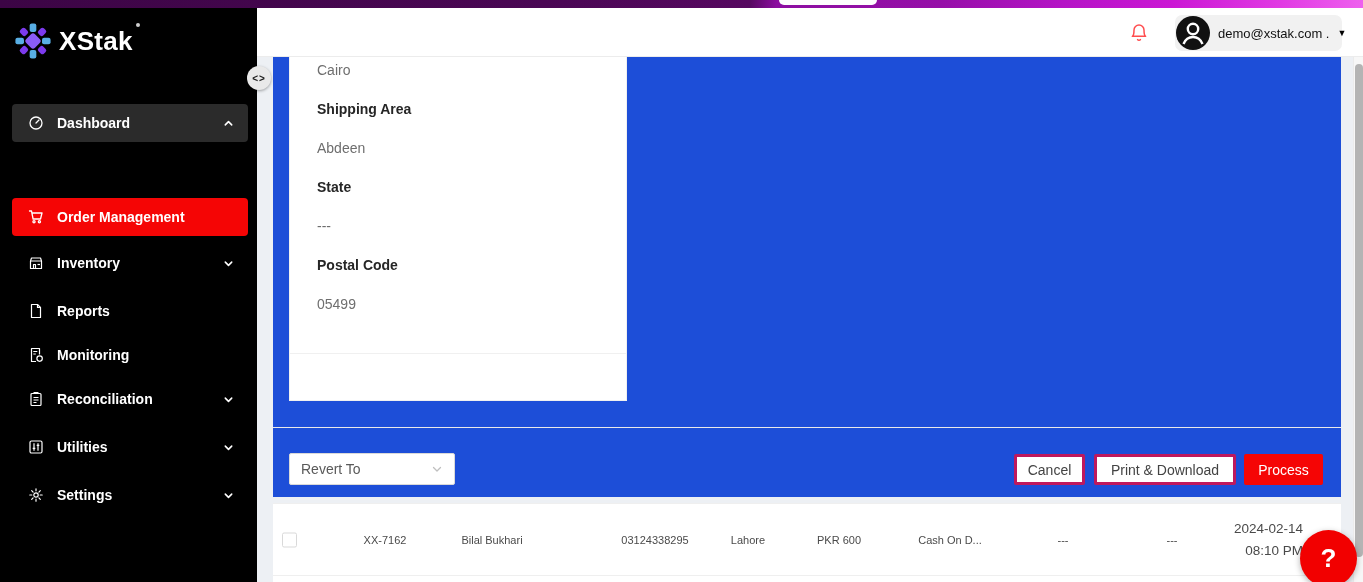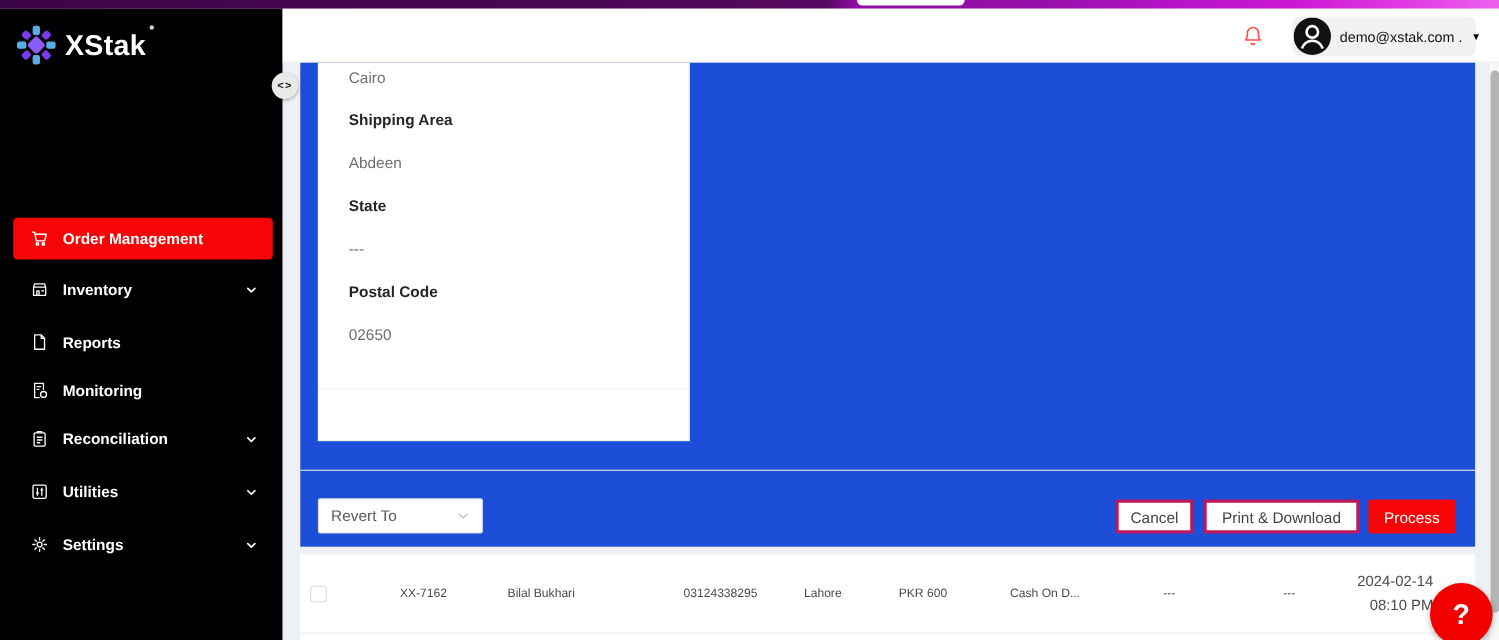--- a/index.html
+++ b/index.html
@@ -53,21 +53,21 @@
   .card-split { position:absolute; left:0; top:296px; width:100%; height:1px; background:#f0f0f0; }
   .fld { position:absolute; left:27px; font-size:14px; line-height:18px; }
   .fld-label { font-weight:700; color:#262626; }
   .fld-value { color:#6e6e6e; }
   .f-city { top:4px; } .f-area-l { top:43px; } .f-area-v { top:82px; }
   .f-state-l { top:121px; } .f-state-v { top:160px; }
   .f-postal-l { top:199px; } .f-postal-v { top:238px; }
 
   .divider { position:absolute; left:0; top:370px; width:1068px; height:1px; background:#e9e9e9; }
 
-  .revert-select { position:absolute; left:16px; top:396px; width:150px; height:32px; background:#fff;
+  .revert-select { position:absolute; left:16px; top:396px; width:166px; height:32px; background:#fff;
     border:1px solid #d9d9d9; border-radius:2px; display:flex; align-items:center; padding:0 11px;
     font-size:14px; color:#595959; cursor:pointer; }
   .revert-select .sel-chevron { margin-left:auto; width:12px; height:12px; display:flex; }
 
   .btn { position:absolute; top:397px; height:31px; border:3px solid #be185d; border-radius:2px; background:#fff;
     font-size:14px; color:#434343; display:flex; align-items:center; justify-content:center; cursor:pointer; }
   .btn-cancel { left:741px; width:71px; }
   .btn-print { left:821px; width:142px; }
   .btn-process { left:971px; width:79px; background:#f50505; border-color:#f50505; color:#fff; }
 
@@ -116,20 +116,34 @@
             <rect x="2.5" y="16.5" width="8" height="7" rx="2.2"></rect>
             <rect x="29.5" y="16.5" width="8" height="7" rx="2.2"></rect>
           </g>
           <rect x="13.5" y="13.5" width="13" height="13" rx="3" fill="#8b5cf6" transform="rotate(45 20 20)"></rect>
         </svg>
       </span>
       <span class="logo-text">XStak</span>
       <span class="logo-dot"></span>
     </div>
 
+    <div class="menu-item item-dashboard">
+      <span class="mi-icon">
+        <svg viewBox="0 0 16 16" fill="none" stroke="#fff" stroke-width="1.3">
+            <circle cx="8" cy="8" r="6"></circle>
+            <path d="M8 8l3-3" stroke-linecap="round"></path>
+          </svg>
+      </span>
+      <span class="mi-label">Dashboard</span>
+      <span class="mi-chevron">
+        <svg viewBox="0 0 12 12" fill="none" stroke="#fff" stroke-width="1.7" stroke-linecap="round" stroke-linejoin="round">
+            <path d="M2.5 7.5L6 4l3.5 3.5"></path>
+          </svg>
+      </span>
+    </div>
 
 
     <div class="menu-item item-order">
       <span class="mi-icon">
         <svg viewBox="0 0 16 16" fill="none" stroke="#fff" stroke-width="1.3" stroke-linecap="round" stroke-linejoin="round">
             <path d="M1.5 2h2l1.6 8h7.4l1.5-6H4"></path>
             <circle cx="6" cy="12.8" r="1.1"></circle>
             <circle cx="11.4" cy="12.8" r="1.1"></circle>
           </svg>
       </span>
@@ -250,21 +264,21 @@
 
     <div class="panel">
 
       <div class="card">
         <div class="fld fld-value f-city">Cairo</div>
         <div class="fld fld-label f-area-l">Shipping Area</div>
         <div class="fld fld-value f-area-v">Abdeen</div>
         <div class="fld fld-label f-state-l">State</div>
         <div class="fld fld-value f-state-v">---</div>
         <div class="fld fld-label f-postal-l">Postal Code</div>
-        <div class="fld fld-value f-postal-v">02650</div>
+        <div class="fld fld-value f-postal-v">05499</div>
         <div class="card-split"></div>
       </div>
 
       <div class="divider"></div>
 
       <div class="revert-select">
         <span>Revert To</span>
         <span class="sel-chevron">
           <svg viewBox="0 0 12 12" fill="none" stroke="#bfbfbf" stroke-width="1.3" stroke-linecap="round" stroke-linejoin="round">
               <path d="M2.5 4.5L6 8l3.5-3.5"></path>

